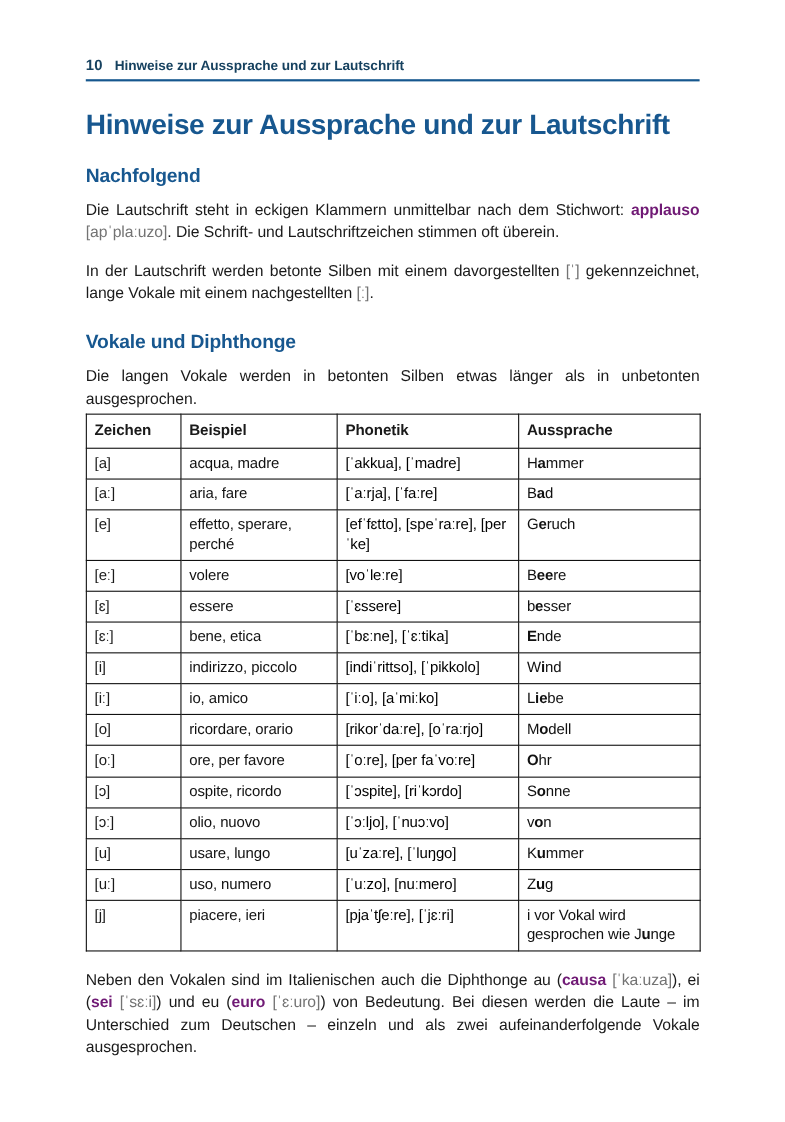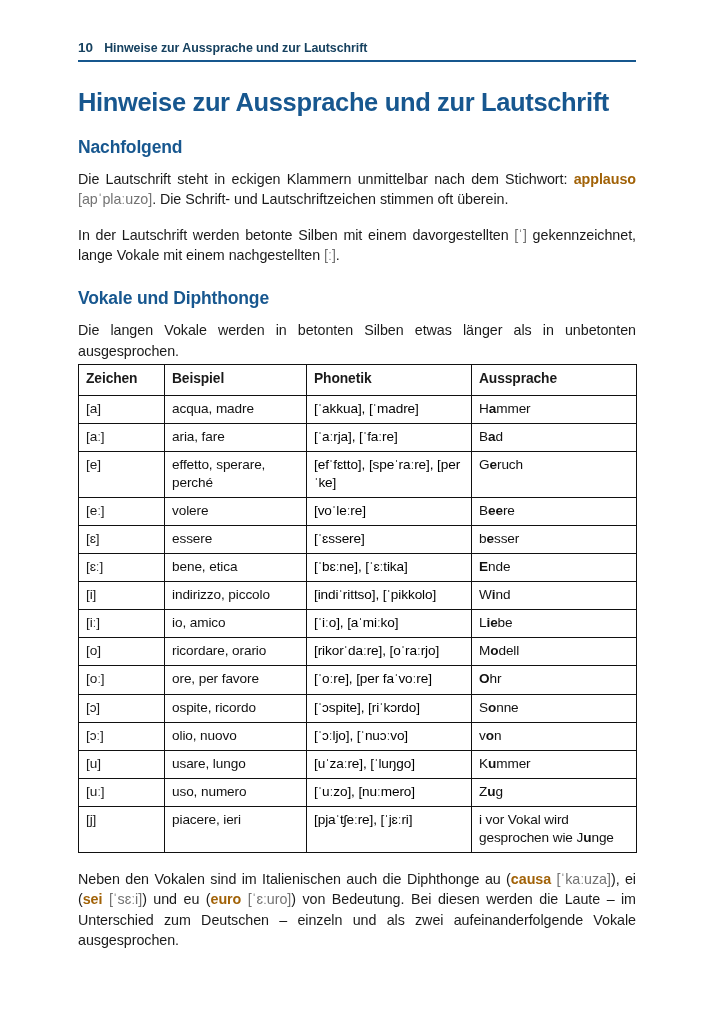--- a/index.html
+++ b/index.html
@@ -20,21 +20,21 @@
     width: 714px;
     height: 1020px;
     box-sizing: border-box;
     padding: 0;
     overflow: hidden;
   }
 
   .content {
     position: absolute;
     left: 78px;
-    top: 40px;
+    top: 52px;
     width: 558px;
   }
 
   
   .runhead {
     display: flex;
     align-items: baseline;
     gap: 11px;
     padding-bottom: 5px;
   }
@@ -82,21 +82,21 @@
     margin: 0 0 15px 0;
     font-size: 14.3px;
     line-height: 1.43;
     color: #1a1a1a;
     letter-spacing: -0.05px;
     text-align: justify;
   }
   p.body:last-child { margin-bottom: 0; }
 
   .kw {
-    color: #a16207;
+    color: #701a75;
     font-weight: bold;
   }
   .ipa {
     color: #737373;
     font-weight: normal;
   }
 
   
   table.phon {
     border-collapse: collapse;

